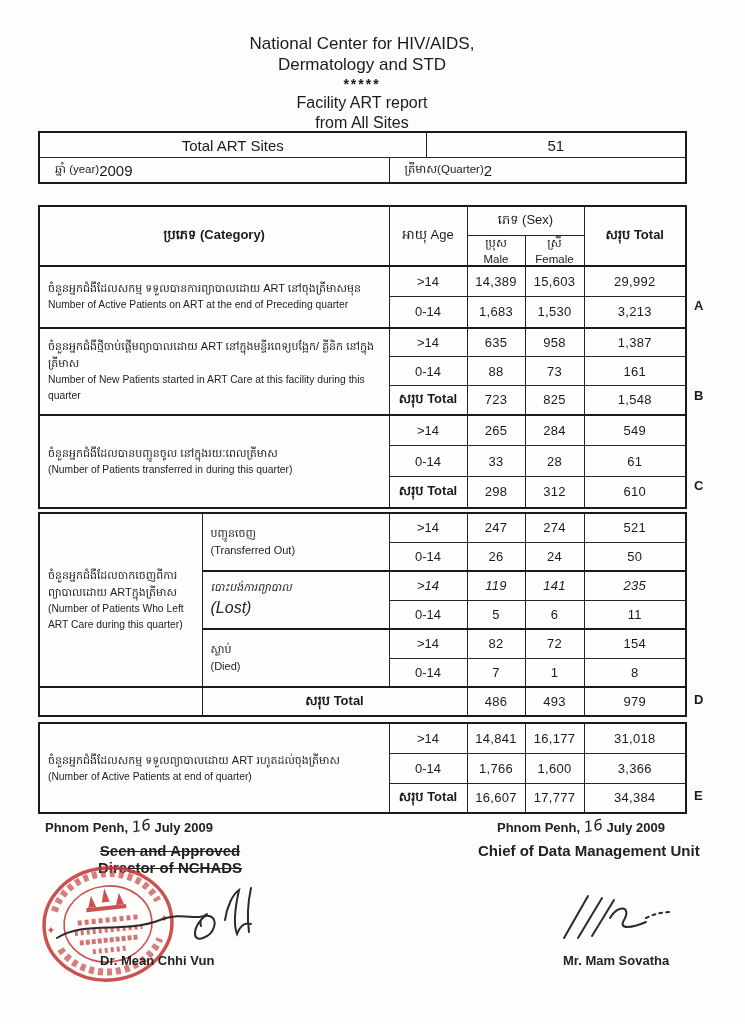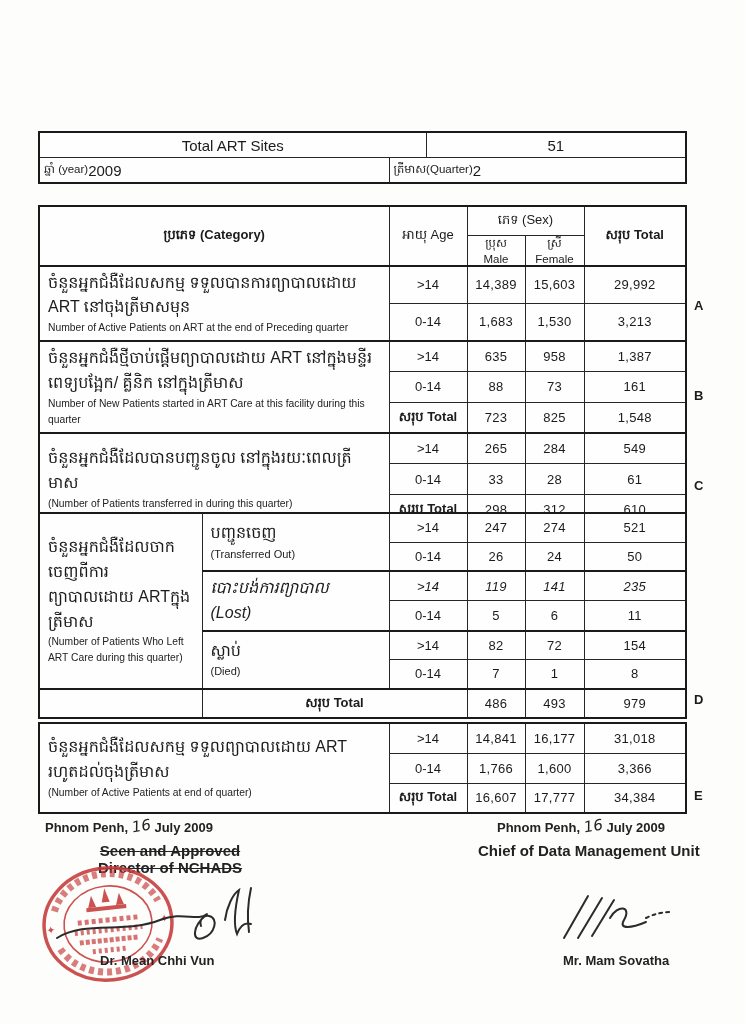--- a/index.html
+++ b/index.html
@@ -20,49 +20,56 @@
   
   table{border-collapse:collapse;table-layout:fixed;}
   td{border:1px solid #262626;padding:0 4px;overflow:hidden;}
   .tbl{position:absolute;left:38px;width:647px;background:#fefefe;}
   .tbl td{font-size:13px;}
   .outer{border:2px solid #1a1a1a;}
   .hb-top{border-top:2px solid #1a1a1a;}
   .c{text-align:center;margin-left:8px;}
   .num{font-size:13.5px;text-align:center;letter-spacing:.3px;}
   .bold{font-weight:bold;}
-  .km{font-size:16px;}
+  .km{font-size:11px;}
   .en-small{font-size:10.3px;color:#222;}
   .cat-cell{padding:4px 8px;vertical-align:middle;line-height:1.55;}
   .tot-label{font-weight:bold;text-align:center;font-size:12.5px;}
 
   
   #info-table td{height:24px;}
   #info-table .big-label{font-size:15px;text-align:center;}
   #info-table .big-val{font-size:15px;text-align:center;}
-  .split-cell{display:flex;align-items:center;}
+  .split-cell{display:flex;align-items:center;padding-left:11px;}
   .split-cell .lab{font-size:11.5px;white-space:nowrap;}
   .split-cell .val{flex:1;text-align:left;font-size:15px;}
 
   
   .sec-letter{position:absolute;left:694px;font-size:13px;font-weight:bold;color:#1b1b1b;}
 
   
   .f-bold{font-weight:bold;font-size:15px;color:#222;}
   .abs{position:absolute;}
   .handwritten{display:inline-block;font-family:"DejaVu Sans",sans-serif;font-style:italic;
     font-size:15px;transform:rotate(-10deg) translateY(-1px);font-weight:normal;}
   .strike{text-decoration:line-through;text-decoration-thickness:1px;}
   svg{display:block;}
 </style>
 </head>
 <body>
 
 <div class="page">
 
+  <div class="doc-header">
+    <div class="l1">National Center for HIV/AIDS,</div>
+    <div class="l1">Dermatology and STD</div>
+    <div class="stars">*****</div>
+    <div class="l2">Facility ART report</div>
+    <div class="l2">from All Sites</div>
+  </div>
 
   <table id="info-table" class="tbl outer" style="top:131px;">
     <colgroup>
         <col style="width:350px">
         <col style="width:37px">
         <col style="width:260px">
       </colgroup>
     <tbody>
     <tr>
       <td colspan="2" class="big-label">Total ART Sites</td>

